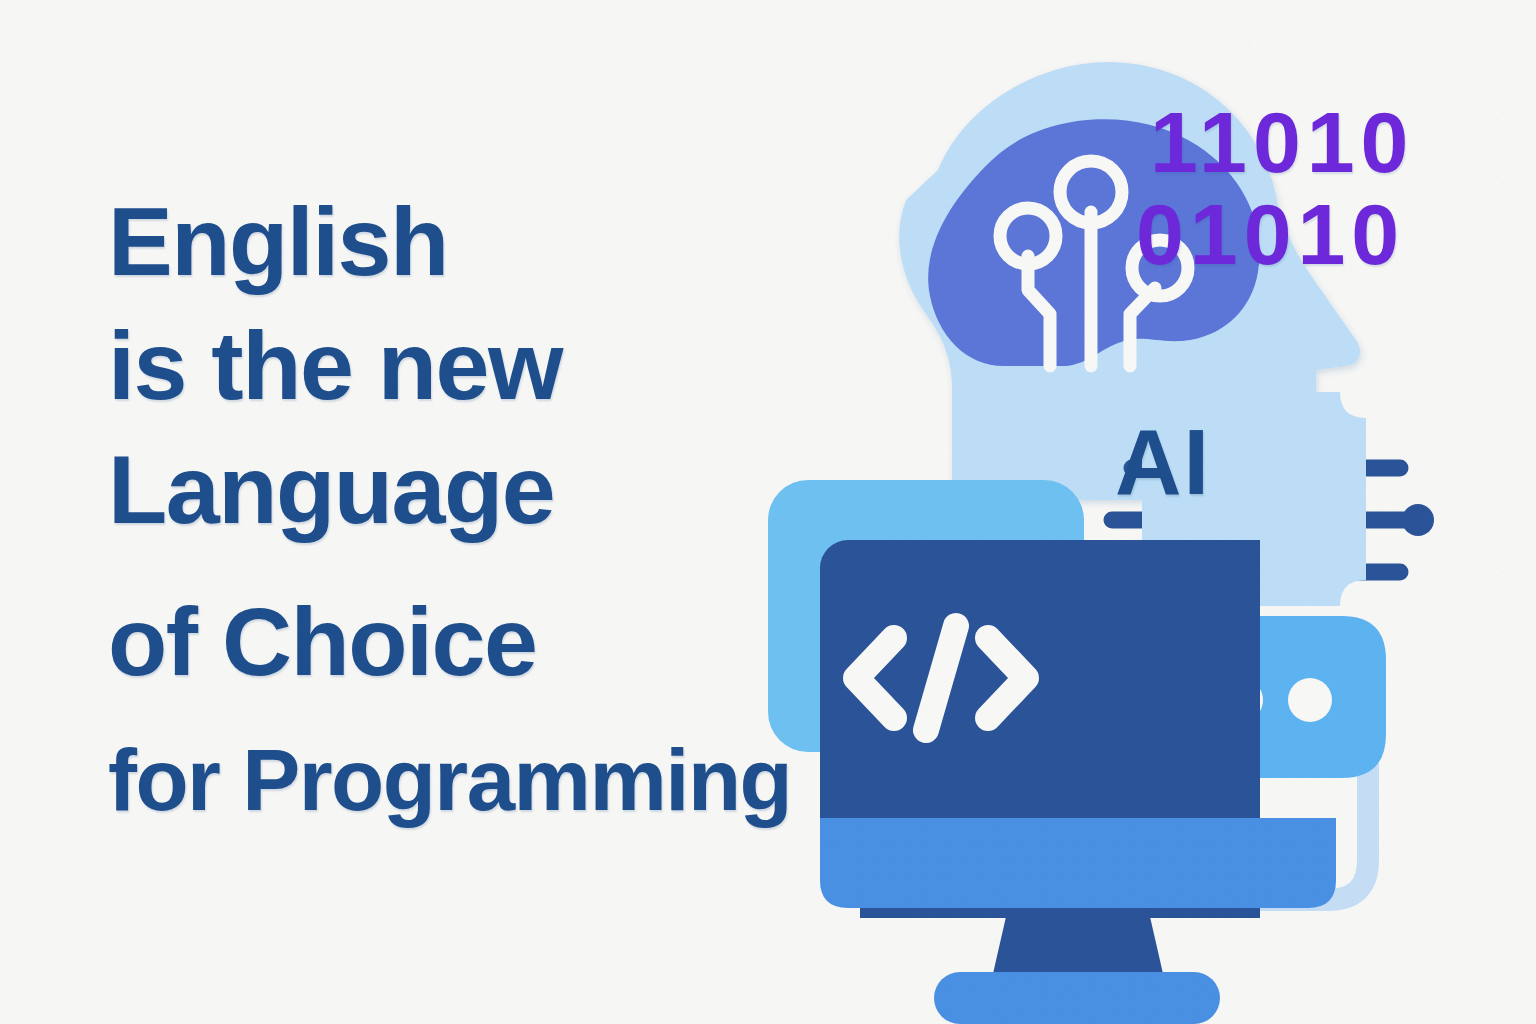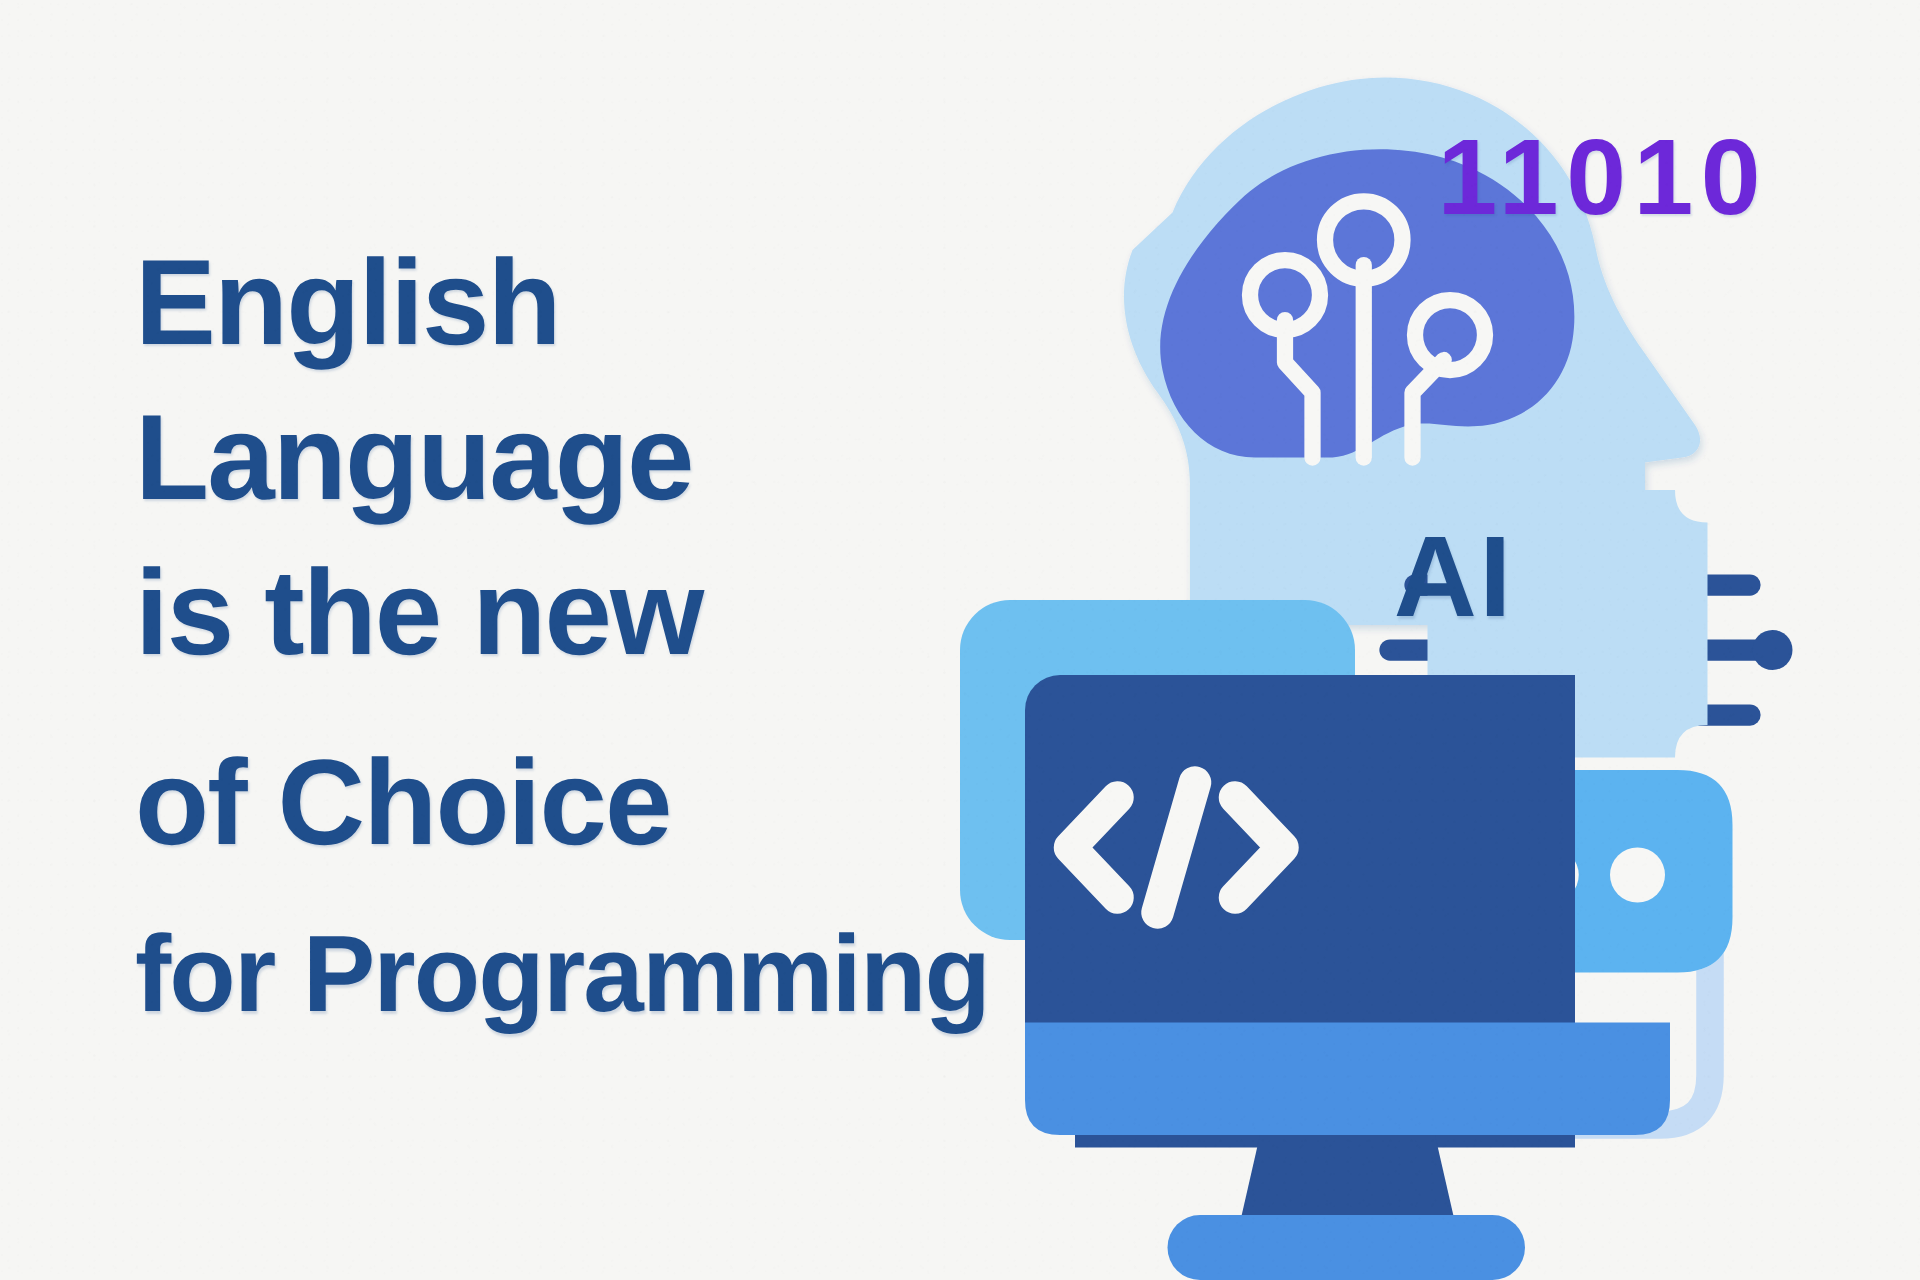--- a/index.html
+++ b/index.html
@@ -98,22 +98,22 @@
     text-shadow: 1px 2px 2px rgba(31,78,140,.18);
   }
 </style>
 </head>
 <body>
 
 <div id="poster">
 
   <div id="headline">
     <div class="hl-line hl-1">English</div>
+    <div class="hl-line hl-2">is the new</div>
     <div class="hl-line hl-3">Language</div>
-    <div class="hl-line hl-2">is the new</div>
     <div class="hl-line hl-4">of Choice</div>
     <div class="hl-line hl-5">for Programming</div>
   </div>
 
   <div id="artwork">
     <svg class="art-svg" viewBox="0 0 700 930" xmlns="http://www.w3.org/2000/svg">
       <defs>
         <filter id="softshadow" x="-20%" y="-20%" width="160%" height="160%">
           <feDropShadow dx="1.5" dy="3" stdDeviation="3" flood-color="#1f4e8c" flood-opacity="0.16"></feDropShadow>
         </filter>
@@ -253,17 +253,18 @@
 
         <path d="M 248 868 L 388 868 L 404 938 L 232 938 Z" fill="#2b5398"></path>
 
         <rect x="174" y="932" width="286" height="52" rx="26" fill="#4a90e2"></rect>
       </g>
     </svg>
   </div>
 
   <div id="binary">
     <div class="bin-row r1">11010</div>
+    <div class="bin-row r3">01010</div>
   </div>
 
   <div id="ai-text">AI</div>
 
 </div>
 
 </body></html>

